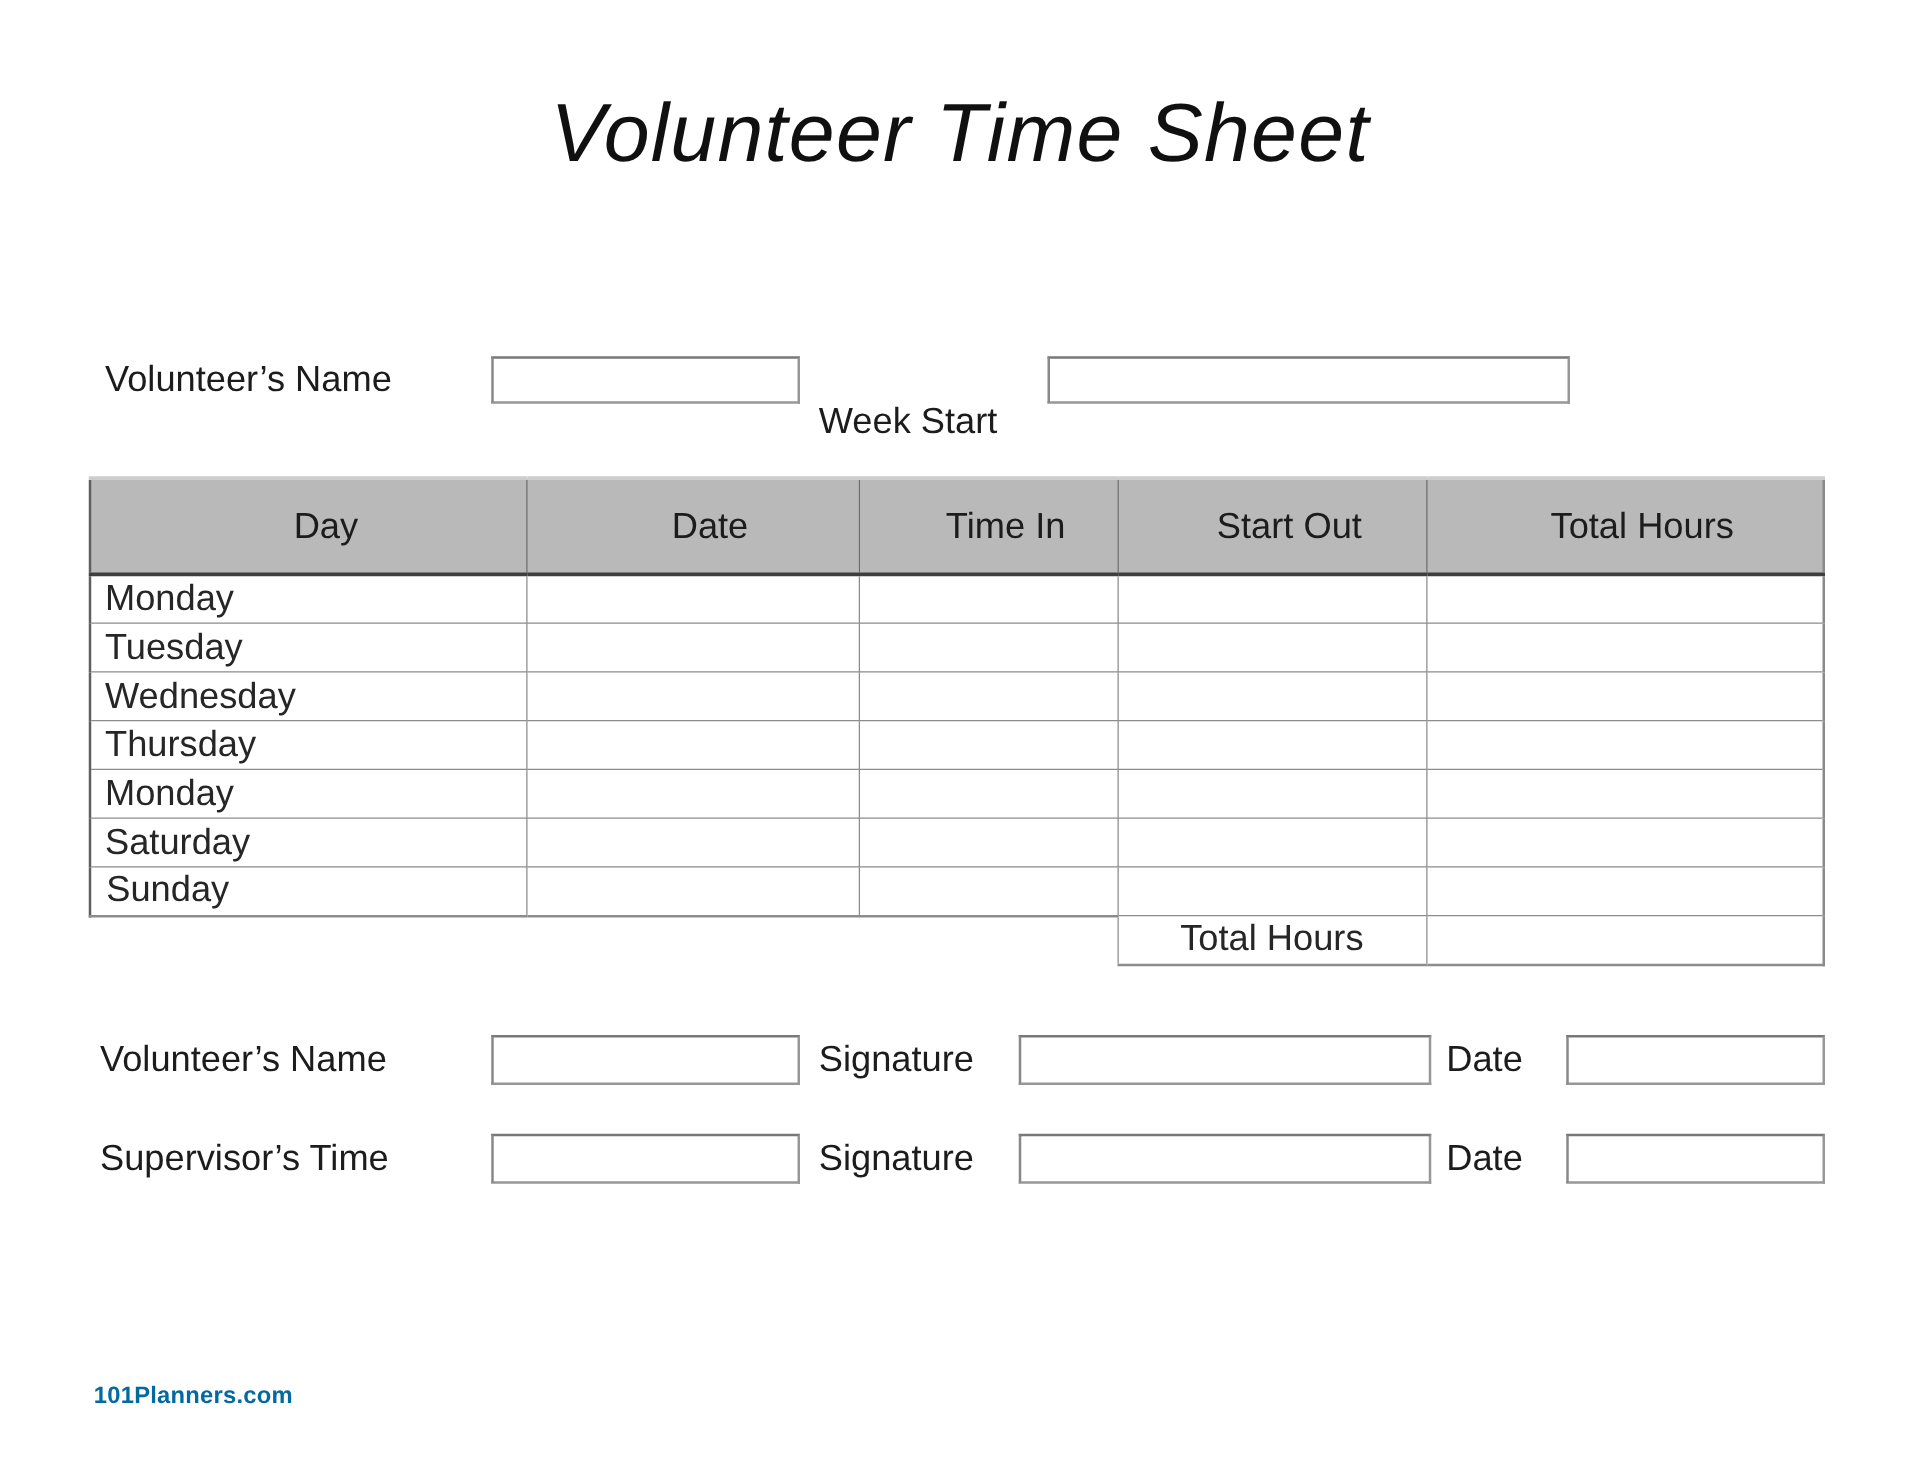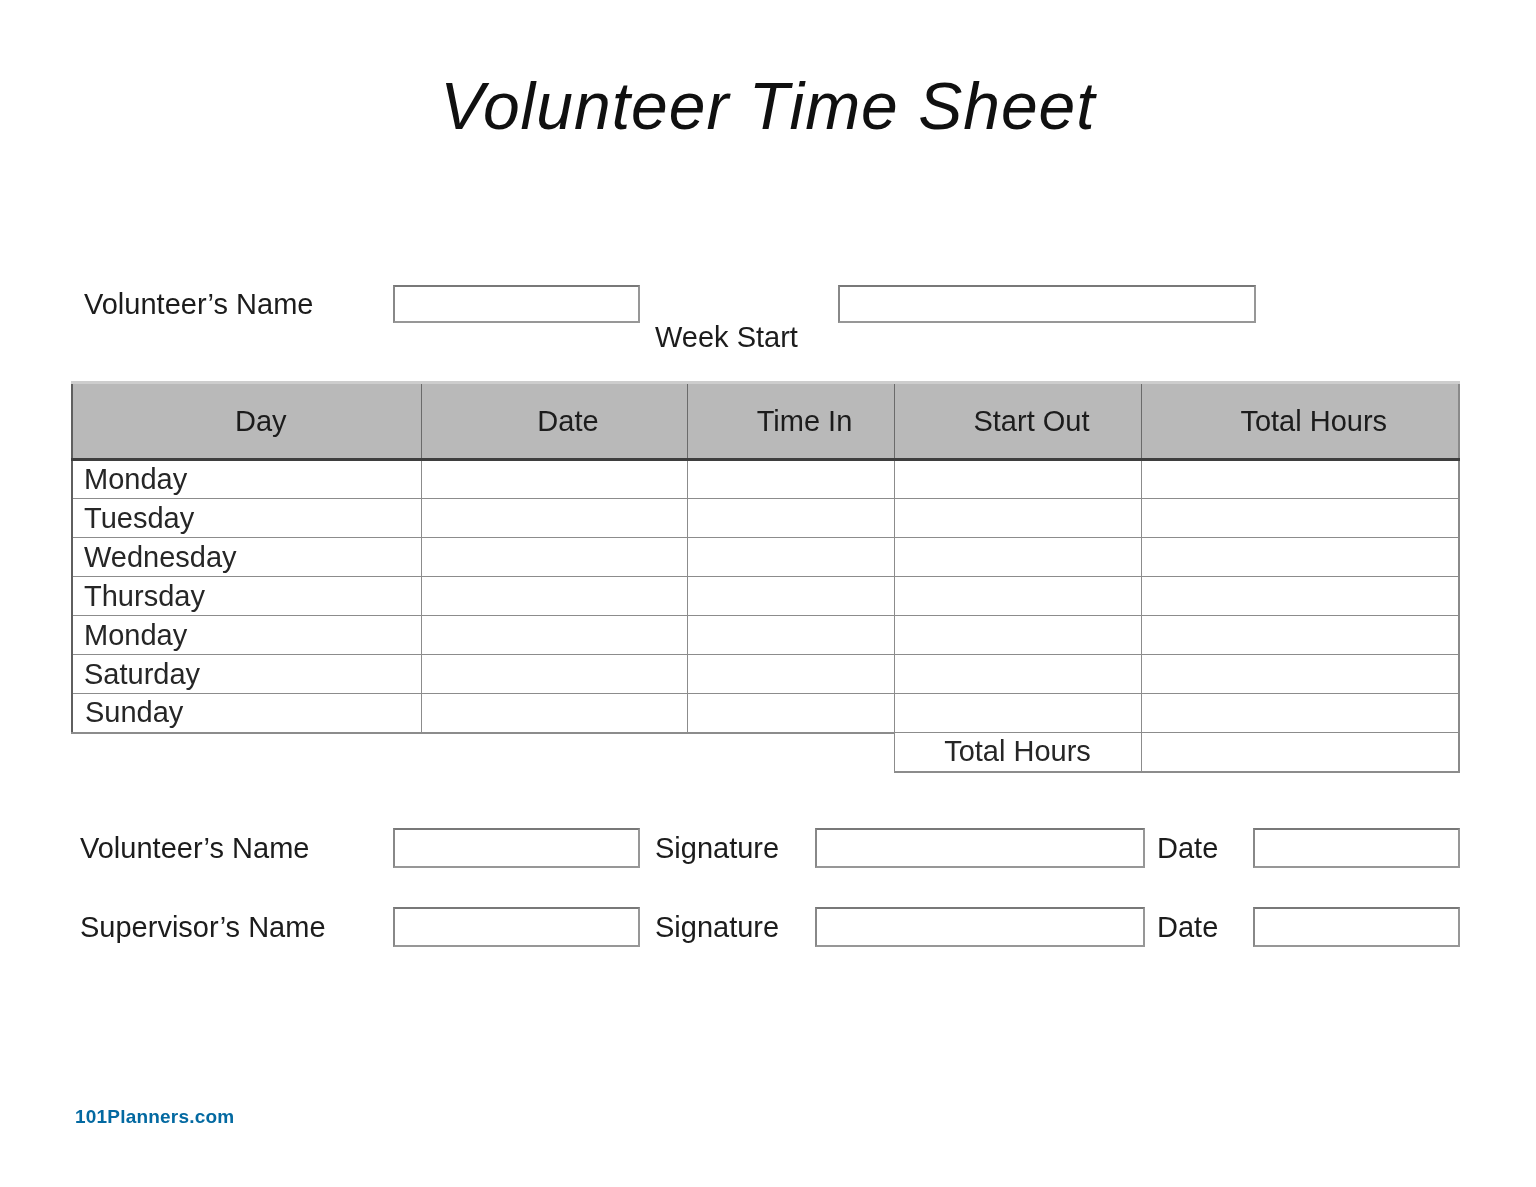--- a/index.html
+++ b/index.html
@@ -179,21 +179,21 @@
   </table>
 
   <div class="sig">
     <span class="lbl" style="left:80px;top:828px;line-height:40px;">Volunteer’s Name</span>
     <input class="fill-box" style="left: 393px; top: 828px; width: 247px; height: 40px;" type="text" value="">
     <span class="lbl" style="left:655px;top:828px;line-height:40px;">Signature</span>
     <input class="fill-box" style="left: 815px; top: 828px; width: 330px; height: 40px;" type="text" value="">
     <span class="lbl" style="left:1157px;top:828px;line-height:40px;">Date</span>
     <input class="fill-box" style="left: 1253px; top: 828px; width: 207px; height: 40px;" type="text" value="">
 
-    <span class="lbl" style="left:80px;top:907px;line-height:40px;">Supervisor’s Name</span>
+    <span class="lbl" style="left:80px;top:907px;line-height:40px;">Supervisor’s Time</span>
     <input class="fill-box" style="left: 393px; top: 907px; width: 247px; height: 40px;" type="text" value="">
     <span class="lbl" style="left:655px;top:907px;line-height:40px;">Signature</span>
     <input class="fill-box" style="left: 815px; top: 907px; width: 330px; height: 40px;" type="text" value="">
     <span class="lbl" style="left:1157px;top:907px;line-height:40px;">Date</span>
     <input class="fill-box" style="left: 1253px; top: 907px; width: 207px; height: 40px;" type="text" value="">
   </div>
 
   <div class="footer-brand">101Planners.com</div>
 
 </div>

